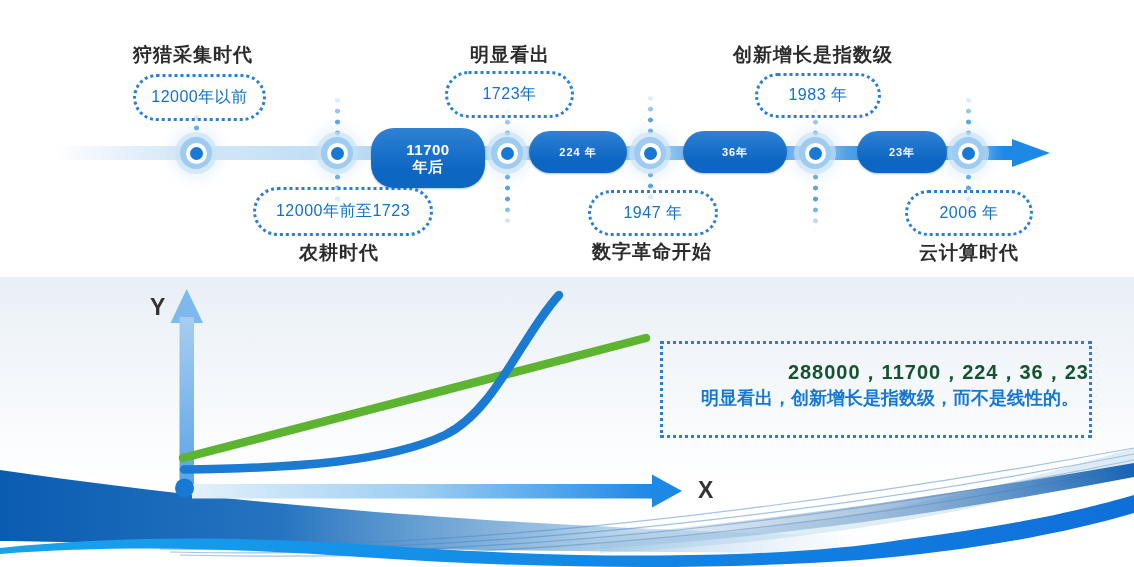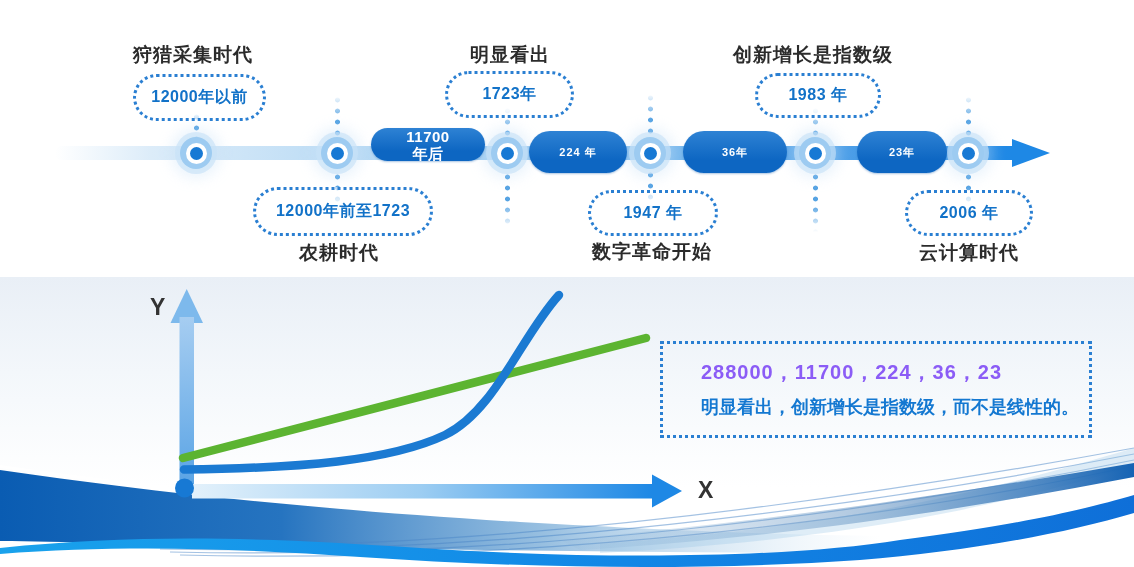--- a/index.html
+++ b/index.html
@@ -8,21 +8,21 @@
     font-family:"Liberation Sans","DejaVu Sans",sans-serif;
   }
   
   .era-title{
     position:absolute;font-size:19px;font-weight:700;color:#2b2b2b;
     white-space:nowrap;letter-spacing:1px;z-index:4;
   }
   .year-bubble{
     position:absolute;border:3px dotted #2a7fd2;border-radius:26px;
     display:flex;align-items:center;justify-content:center;
-    font-size:16px;font-weight:700;color:#1272c8;letter-spacing:.5px;
+    font-size:16px;font-weight:400;color:#1272c8;letter-spacing:.5px;
     background:rgba(255,255,255,.6);z-index:3;white-space:nowrap;
   }
   .axis-band{
     position:absolute;left:55px;top:146px;width:957px;height:14px;z-index:1;
     background:linear-gradient(90deg,rgba(255,255,255,0) 0%,#dcecf9 10%,#b4d8f4 35%,#7fbcee 62%,#3f97e6 88%,#1e88e5 100%);
     border-radius:7px 0 0 7px;
   }
   .axis-arrow{
     position:absolute;left:1012px;top:139px;width:0;height:0;z-index:1;
     border-left:38px solid #1e88e5;border-top:14px solid transparent;border-bottom:14px solid transparent;
@@ -42,33 +42,33 @@
   }
   .node .ring{width:21px;height:21px;border-radius:50%;background:#ffffff;display:flex;align-items:center;justify-content:center;}
   .node .core{width:13px;height:13px;border-radius:50%;background:#1779d4;}
   .pill{
     position:absolute;top:131px;height:42px;border-radius:23px;z-index:4;
     background:linear-gradient(180deg,#2e82d4 0%,#0d66c2 70%);
     color:#ffffff;font-weight:700;font-size:11px;letter-spacing:1px;
     display:flex;flex-direction:column;align-items:center;justify-content:center;
     box-shadow:0 1px 2px rgba(13,90,170,.35);white-space:nowrap;
   }
-  .pill.two-line{top:128px;height:33px;font-size:15px;line-height:17px;letter-spacing:.5px;}
+  .pill.two-line{top:128px;height:60px;font-size:15px;line-height:17px;letter-spacing:.5px;}
   
   .chart-bg{
     position:absolute;left:0;top:277px;width:1134px;height:210px;z-index:0;
     background:linear-gradient(180deg,#e9eff6 0%,#f3f7fb 45%,rgba(255,255,255,0) 100%);
   }
   .axis-label{position:absolute;font-size:23px;font-weight:700;color:#333;z-index:5;}
   .note-box{
     position:absolute;left:660px;top:341px;width:432px;height:97px;z-index:6;
     border:3px dotted #2a7fd2;box-sizing:border-box;padding:15px 0 0 38px;
   }
-  .note-values{font-size:20px;font-weight:700;color:#8b5cf6;letter-spacing:1px;white-space:nowrap;}
-  .note-text{margin-top:9px;font-size:18px;font-weight:700;color:#1478d1;white-space:nowrap;}
+  .note-values{font-size:20px;font-weight:700;color:#14532d;letter-spacing:1px;white-space:nowrap;text-align:right;}
+  .note-text{font-size:18px;font-weight:700;color:#1478d1;white-space:nowrap;}
   svg{position:absolute;left:0;z-index:2;pointer-events:none;}
   #curves-svg{top:277px;}
   #wave-svg{top:440px;z-index:1;}
 </style>
 </head>
 <body>
 
 <div id="canvas">
 
   <div>

